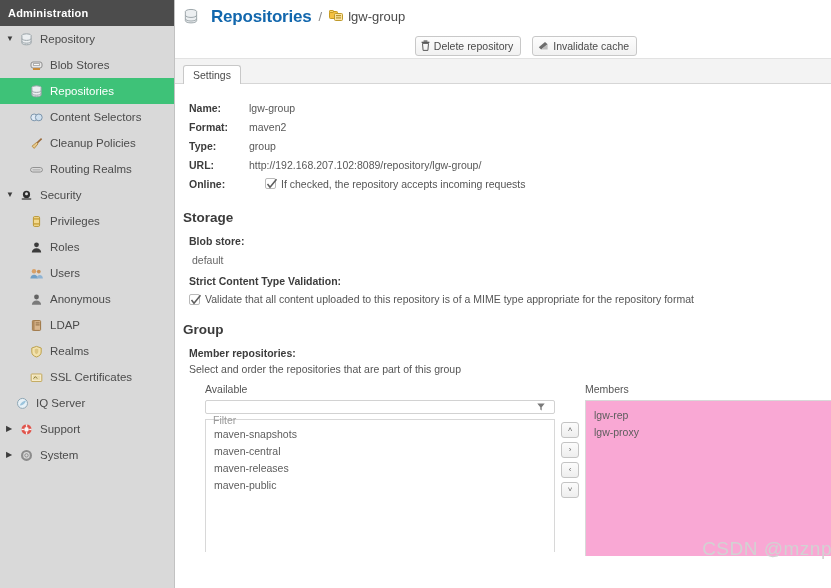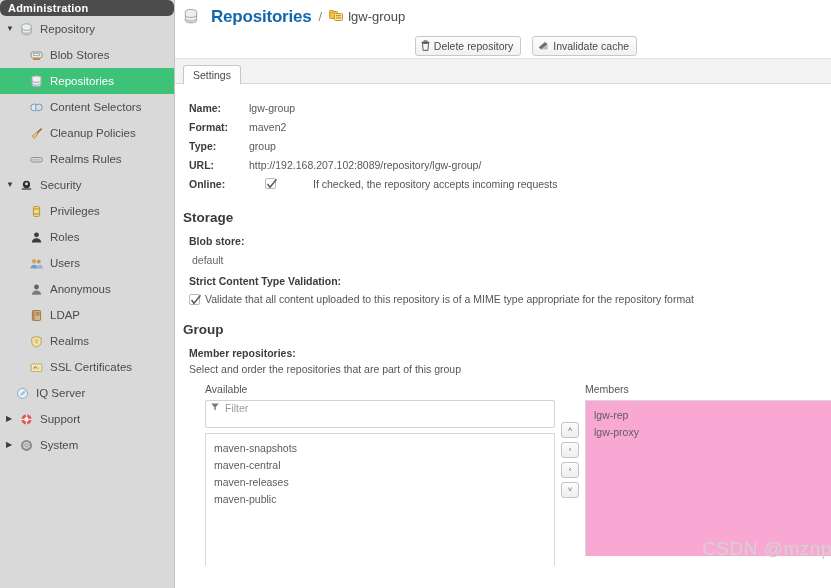--- a/index.html
+++ b/index.html
@@ -16,30 +16,29 @@
 
   
   #sidebar {
     width: 175px; height: 588px;
     background: #d9d9d9;
     border-right: 1px solid #c2c2c2;
     flex: 0 0 175px;
     position: relative;
   }
   #sidebar-header {
-    height: 16px;
+    height: 26px;
     background: #4c4c4c;
     color: #ffffff;
     font-weight: bold;
     font-size: 11px;
     display: flex;
     align-items: center;
     padding-left: 8px;
     letter-spacing: .2px;
-    border-radius: 6px;
   }
   .nav-item {
     height: 26px;
     display: flex;
     align-items: center;
     color: #4b4b4b;
     font-size: 11.5px;
     cursor: default;
     white-space: nowrap;
   }
@@ -139,45 +138,46 @@
     color: #3b3b3b;
     padding-left: 8px;
     margin-top: 17px;
     margin-bottom: 10px;
   }
   .fld-label { font-weight: bold; font-size: 10.5px; color: #3c3c3c; padding-left: 14px; }
   .fld-value { font-size: 10.5px; color: #666; padding-left: 17px; margin-top: 7px; }
   .fld-hint { font-size: 10.5px; color: #555; padding-left: 14px; margin-top: 4px; }
 
   .chk-row { display: flex; align-items: center; padding-left: 14px; margin-top: 6px; }
-  .chk-row.inline { padding-left: 16px; margin-top: 0; gap: 32px; }
+  .chk-row.inline { padding-left: 16px; margin-top: 0; }
   .cbox {
     width: 11px; height: 11px;
     border: 1px solid #b9b9b9;
     background: #ffffff;
     border-radius: 2px;
     margin-right: 5px;
     flex: 0 0 11px;
     position: relative;
   }
   .cbox svg { position: absolute; left: 0px; top: -1px; }
   .chk-lbl { font-size: 10.5px; color: #555; }
 
   
   #xfer { display: flex; padding-left: 30px; margin-top: 8px; }
   .xcol-label { font-size: 10.5px; color: #555; margin-bottom: 5px; }
   #avail-col { width: 350px; }
   #filter-wrap {
-    height: 28px;
+    height: 14px;
     border: 1px solid #d2d2d2;
     background: #fff;
     display: flex;
-    align-items: flex-start;
+    align-items: flex-end;
     padding: 0 5px;
     border-radius: 2px;
+    flex-direction: column;
   }
   #filter-wrap svg { margin-right: 4px; flex: 0 0 8px; }
   #filter-input {
     border: 0; outline: 0;
     font-family: "Liberation Sans", sans-serif;
     font-size: 10.5px;
     color: #555;
     width: 100%;
     background: transparent;
   }
@@ -297,21 +297,21 @@
           </span>
           <span>Cleanup Policies</span>
         </div>
         <div class="nav-item child">
           <span class="nav-ico">
             <svg width="15" height="13" viewBox="0 0 15 13">
               <rect x="1.6" y="4.6" width="11.8" height="4.4" rx="2.2" fill="#e4e4e4" stroke="#8b8b8b"></rect>
               <rect x="3.4" y="6.1" width="8.2" height="1.5" fill="#b6b6b6"></rect>
             </svg>
           </span>
-          <span>Realms Rules</span>
+          <span>Routing Realms</span>
         </div>
         <div class="nav-item group">
           <span class="caret">▼</span>
           <span class="nav-ico">
             <svg width="15" height="13" viewBox="0 0 15 13">
               <circle cx="7.5" cy="5.4" r="3.6" fill="#2e2e2e"></circle>
               <circle cx="7.5" cy="4.7" r="1.5" fill="#dcdcdc"></circle>
               <rect x="2.6" y="9.2" width="9.8" height="1.6" rx=".7" fill="#4f4f4f"></rect>
             </svg>
           </span>

